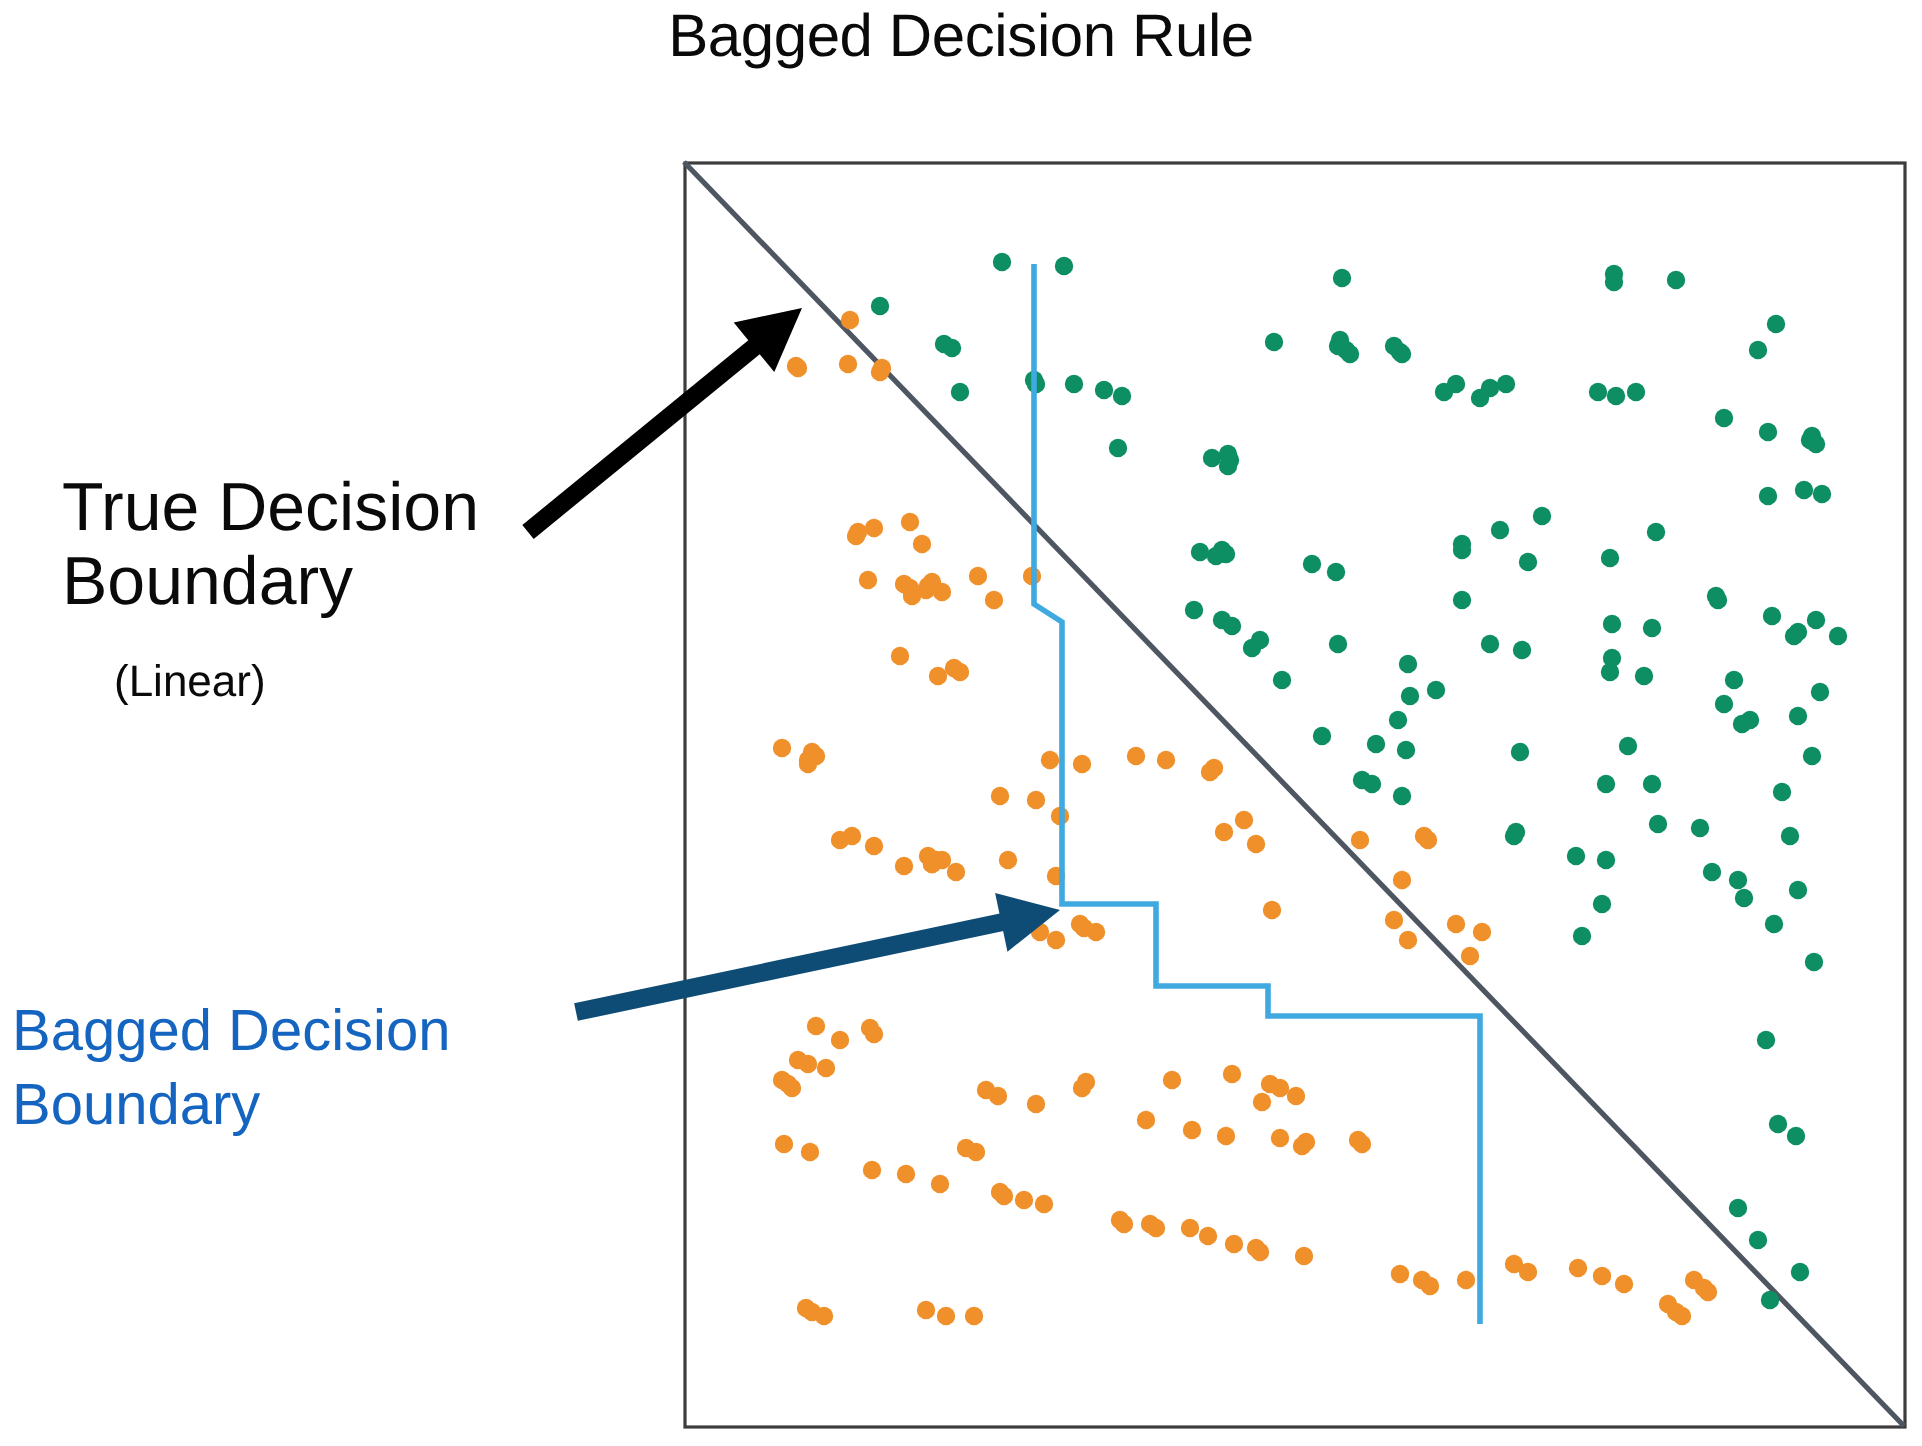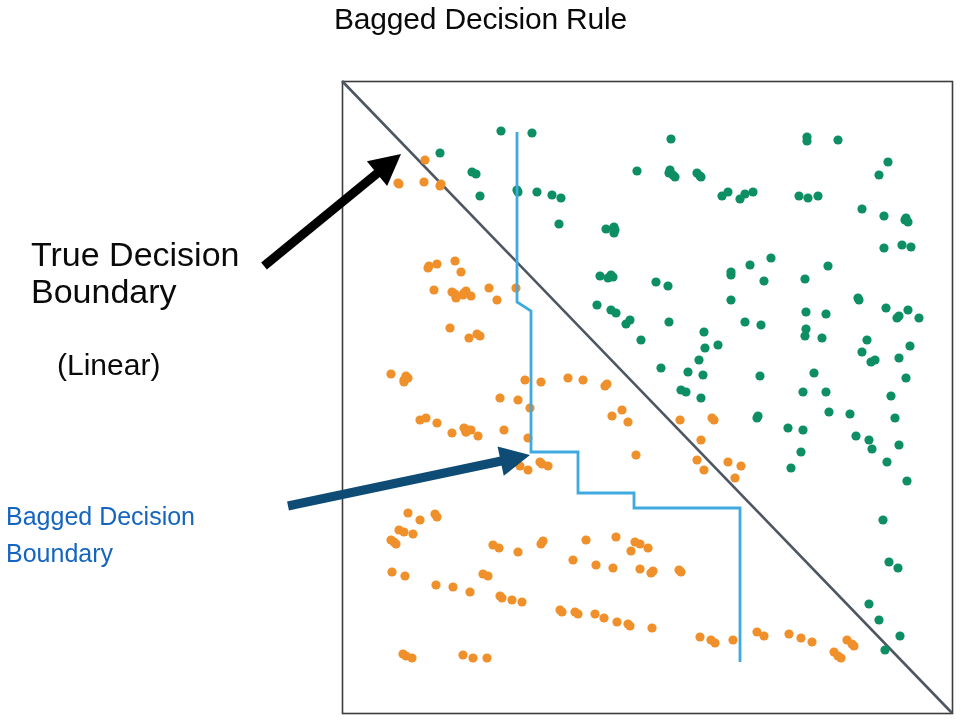--- a/index.html
+++ b/index.html
@@ -39,31 +39,30 @@
     top: 236px;
     font-size: 34px;
     line-height: 37px;
     color: #0a0a0a;
     white-space: pre;
   }
   #true-boundary-sublabel {
     position: absolute;
     left: 57px;
     top: 322px;
-    font-size: 30px;
+    font-size: 22px;
     line-height: 37px;
     color: #0a0a0a;
     white-space: nowrap;
-    margin-top: 24px;
   }
   #bagged-boundary-label {
     position: absolute;
     left: 6px;
     top: 498px;
-    font-size: 25px;
+    font-size: 29px;
     line-height: 37px;
     color: #1565C0;
     white-space: pre;
   }
   svg.overlay {
     position: absolute;
     left: 0; top: 0;
     width: 961px;
     height: 723px;
   }

